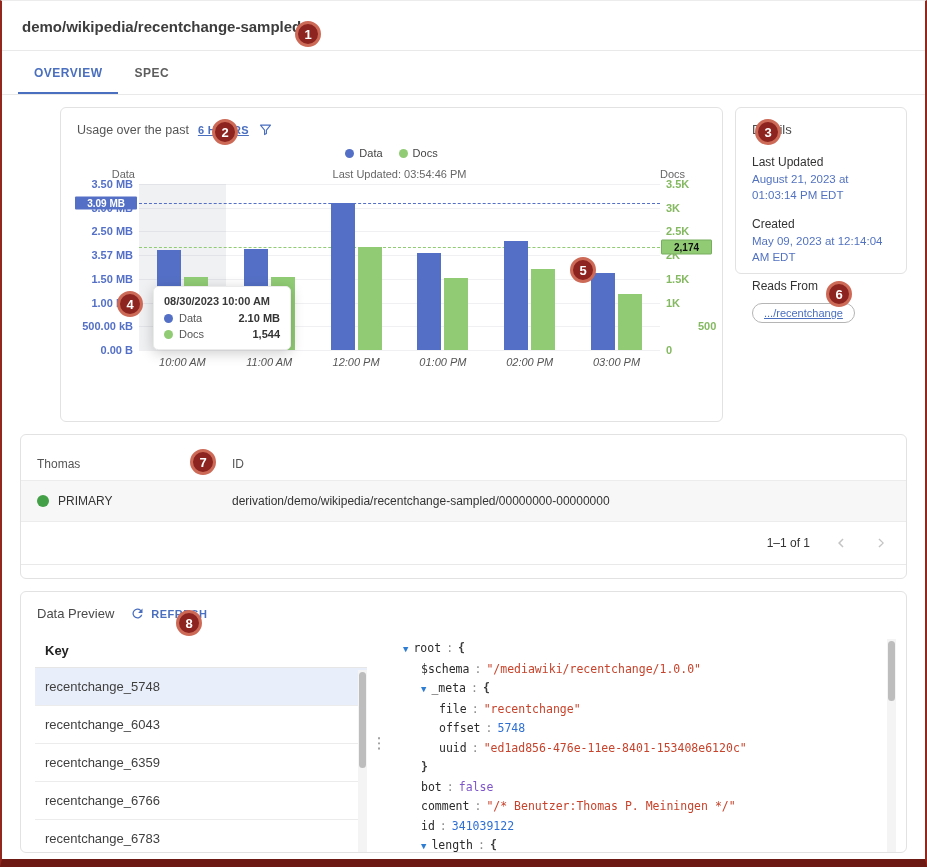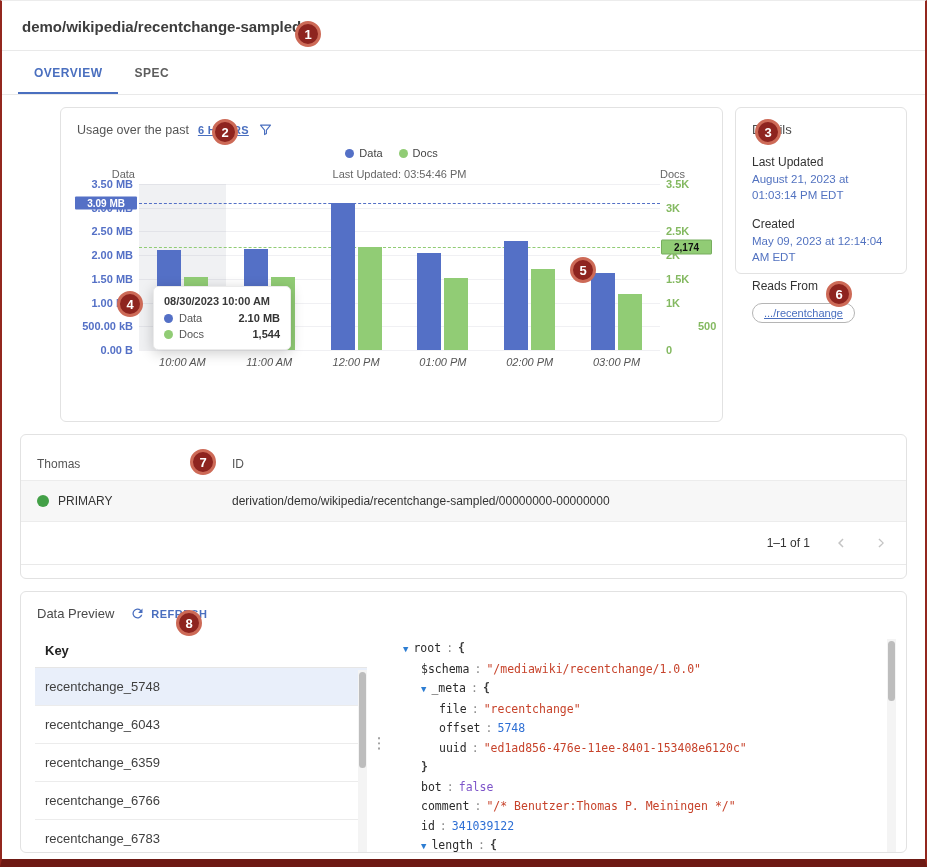--- a/index.html
+++ b/index.html
@@ -166,21 +166,21 @@
           <span class="axis-name-left">Data</span>
           <span class="center">Last Updated: 03:54:46 PM</span>
           <span class="axis-name-right">Docs</span>
         </div>
 
         <div class="chart-row">
           <div class="yaxis" id="left-axis">
               <span class="tick" style="top: 0%;">3.50 MB</span>
               <span class="tick" style="top: 14.2857%;">3.00 MB</span>
               <span class="tick" style="top: 28.5714%;">2.50 MB</span>
-              <span class="tick" style="top: 42.8571%;">2.00 MB</span>
+              <span class="tick" style="top: 42.8571%;">3.57 MB</span>
               <span class="tick" style="top: 57.1429%;">1.50 MB</span>
               <span class="tick" style="top: 71.4286%;">1.00 MB</span>
               <span class="tick" style="top: 85.7143%;">500.00 kB</span>
               <span class="tick" style="top: 100%;">0.00 B</span>
               <span class="chip blue" style="top: 11.7143%;">3.09 MB</span>
             </div>
           <div class="plot" id="plot">
 
           <div class="gridline" style="top: 0%;"></div>
               <div class="gridline" style="top: 14.2857%;"></div>

